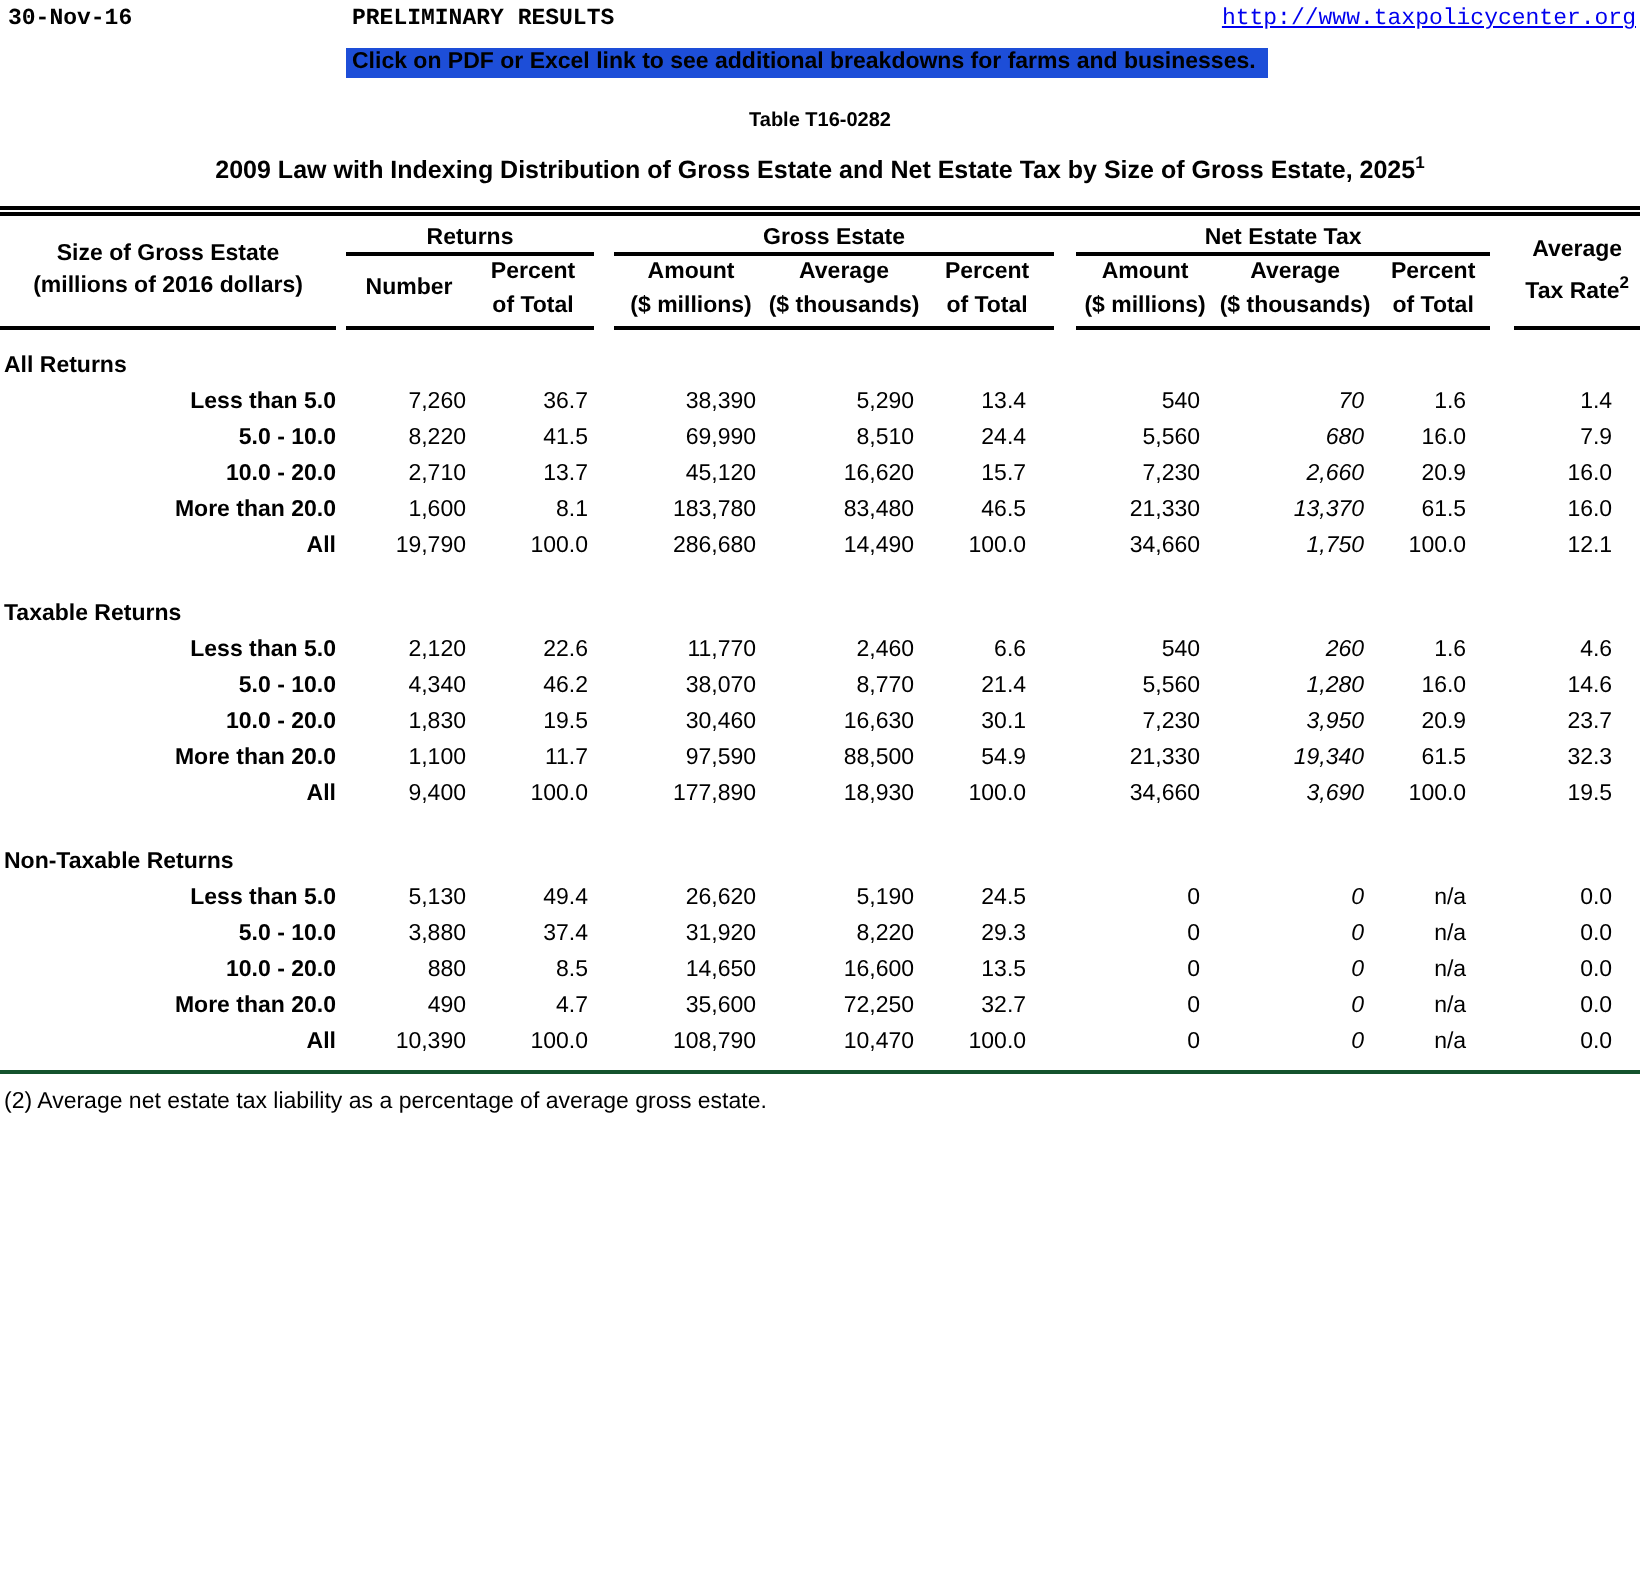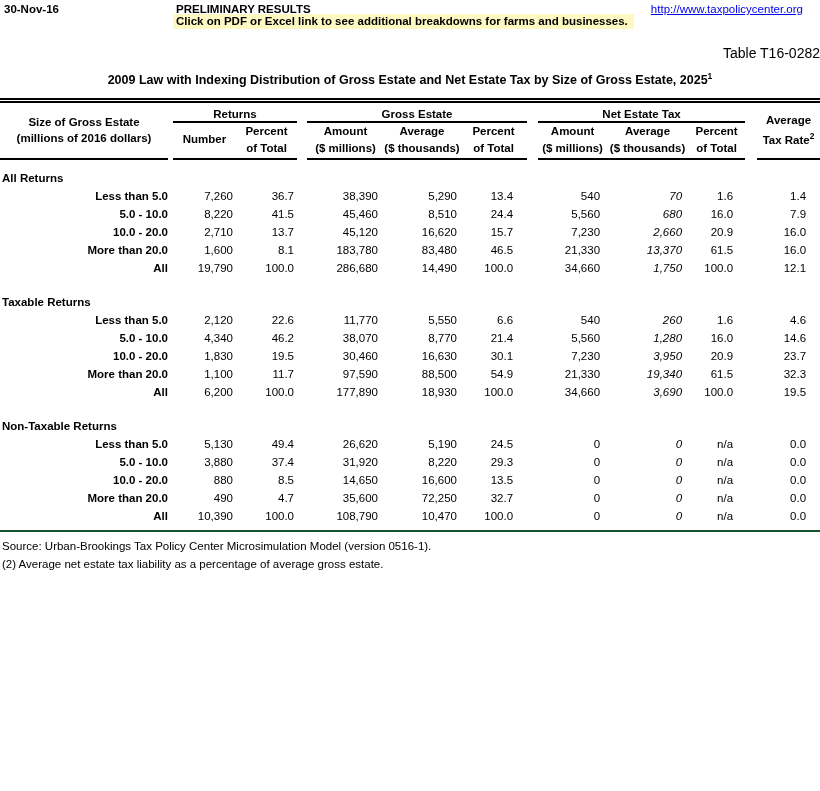--- a/index.html
+++ b/index.html
@@ -1,27 +1,27 @@
 <!DOCTYPE html>
 <html><head>
 <meta charset="utf-8">
 <style>
   * { box-sizing: border-box; margin: 0; padding: 0; }
   html, body { width: 820px; height: 791px; background: #ffffff; overflow: hidden; }
   body { font-family: "Liberation Sans", sans-serif; font-size: 11.5px; color: #000; }
 
   
-  .topbar { position: relative; height: 14px; }
+  .topbar { position: relative; height: 24px; font-family: Liberation Mono, monospace; }
   .date-label { position: absolute; left: 4px; top: 3px; font-weight: bold; }
   .prelim-label { position: absolute; left: 176px; top: 3px; font-weight: bold; }
-  .tpc-link { position: absolute; right: 17px; top: 3px; color: #0000EE; text-decoration: underline; font-weight: normal; }
+  .tpc-link { position: absolute; right: 2px; top: 3px; color: #0000EE; text-decoration: underline; font-weight: normal; }
   .banner { display: inline-block; margin-left: 173px; background: #00FFFF; font-weight: bold; padding: 1px 6px 2px 3px; }
 
   
-  .table-number { margin-top: 16px; text-align: right; font-weight: normal; font-size: 14px; }
+  .table-number { margin-top: 16px; text-align: center; font-weight: bold; font-size: 10px; }
   .table-title  { margin-top: 10px; text-align: center; font-weight: bold; font-size: 12.5px; }
   sup { font-size: 8.5px; }
 
   
   table { width: 820px; table-layout: fixed; border-collapse: collapse;
           border-top: 5px double #000; border-bottom: 2px solid #14532d; margin-top: 11px; }
   th, td { font-size: 11.5px; overflow: hidden; }
 
   thead th { font-weight: bold; }
   th.h-label { border-bottom: 2px solid #000; text-align: center; vertical-align: middle; white-space: pre-line; line-height: 16px; }
@@ -53,21 +53,21 @@
 </head>
 <body>
 
 
 
 <div class="topbar">
   <span class="date-label">30-Nov-16</span>
   <span class="prelim-label">PRELIMINARY RESULTS</span>
   <a class="tpc-link" href="#" style="color: rgb(0, 0, 238);">http://www.taxpolicycenter.org</a>
 </div>
-<div class="banner" style="background: #fef9c3;">Click on PDF or Excel link to see additional breakdowns for farms and businesses.</div>
+<div class="banner" style="background: #1d4ed8;">Click on PDF or Excel link to see additional breakdowns for farms and businesses.</div>
 
 <div class="table-number">Table T16-0282</div>
 <div class="table-title"><span>2009 Law with Indexing Distribution of Gross Estate and Net Estate Tax by Size of Gross Estate, 2025</span><sup>1</sup></div>
 
 <table>
   <colgroup>
     <col style="width:168px">
       <col style="width:5px">
     <col style="width:63px">
       <col style="width:61px">
@@ -137,21 +137,21 @@
         <td>1.6</td>
         <td></td>
       <td>1.4</td>
     </tr>
     <tr class="dr">
       <td class="lbl">5.0 - 10.0</td>
         <td></td>
       <td>8,220</td>
         <td>41.5</td>
         <td></td>
-      <td>45,460</td>
+      <td>69,990</td>
         <td>8,510</td>
         <td>24.4</td>
         <td></td>
       <td>5,560</td>
         <td>680</td>
         <td>16.0</td>
         <td></td>
       <td>7.9</td>
     </tr>
     <tr class="dr">
@@ -210,21 +210,21 @@
     <tr class="section-row">
         <td colspan="14">Taxable Returns</td>
       </tr>
     <tr class="dr">
       <td class="lbl">Less than 5.0</td>
         <td></td>
       <td>2,120</td>
         <td>22.6</td>
         <td></td>
       <td>11,770</td>
-        <td>5,550</td>
+        <td>2,460</td>
         <td>6.6</td>
         <td></td>
       <td>540</td>
         <td>260</td>
         <td>1.6</td>
         <td></td>
       <td>4.6</td>
     </tr>
     <tr class="dr">
       <td class="lbl">5.0 - 10.0</td>
@@ -270,21 +270,21 @@
         <td></td>
       <td>21,330</td>
         <td>19,340</td>
         <td>61.5</td>
         <td></td>
       <td>32.3</td>
     </tr>
     <tr class="dr">
       <td class="lbl">All</td>
         <td></td>
-      <td>6,200</td>
+      <td>9,400</td>
         <td>100.0</td>
         <td></td>
       <td>177,890</td>
         <td>18,930</td>
         <td>100.0</td>
         <td></td>
       <td>34,660</td>
         <td>3,690</td>
         <td>100.0</td>
         <td></td>
@@ -379,18 +379,17 @@
       <td>0.0</td>
     </tr>
 
     <tr class="tail-gap">
         <td colspan="14"></td>
       </tr>
   </tbody>
 </table>
 
 <div class="footer">
-  <div>Source: Urban-Brookings Tax Policy Center Microsimulation Model (version 0516-1).</div>
   <div>(2) Average net estate tax liability as a percentage of average gross estate.</div>
 </div>
 
 
 
 
 </body></html>

